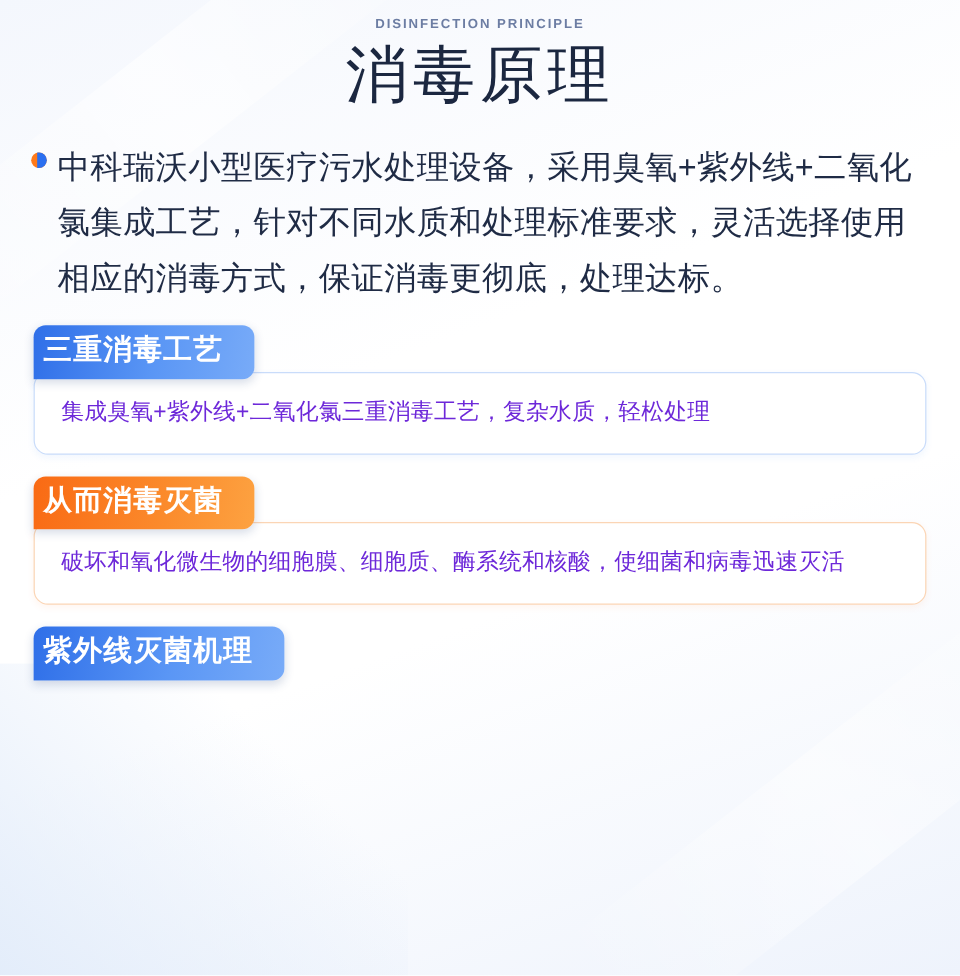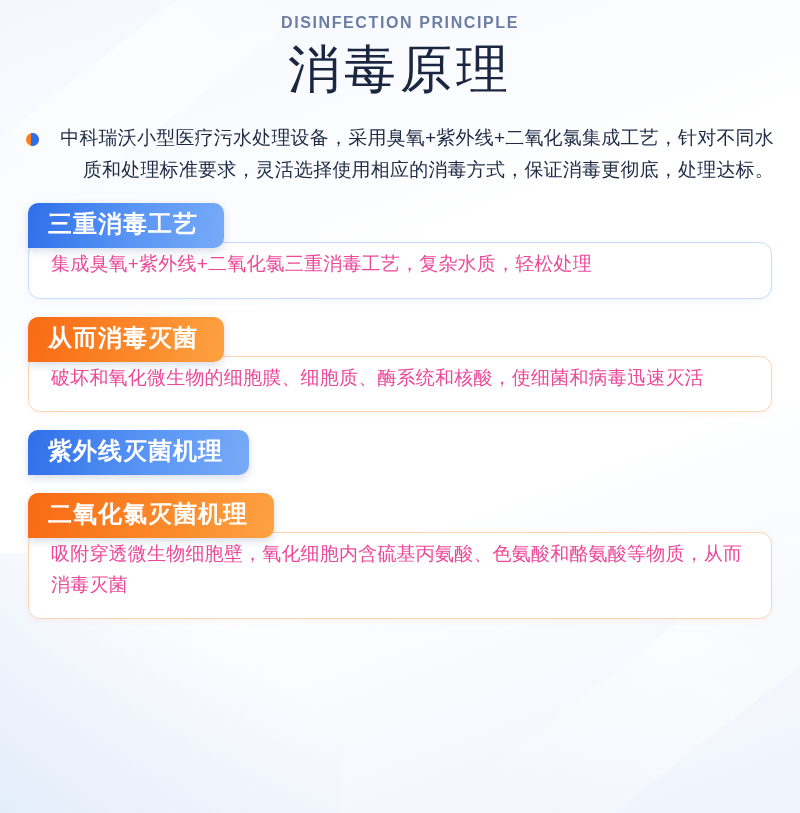--- a/index.html
+++ b/index.html
@@ -40,43 +40,42 @@
     background: linear-gradient(45deg, rgba(226,236,250,0.95) 0%, rgba(226,236,250,0) 70%);
     pointer-events: none;
   }
 
   .header {
     position: relative;
     padding-top: 14px;
     text-align: center;
   }
   .eyebrow {
-    font-size: 16px;
+    font-size: 11px;
     font-weight: bold;
     letter-spacing: 1.6px;
     color: #6c7da3;
   }
   .title {
     margin-top: 8px;
     font-size: 52px;
     font-weight: normal;
     color: #1b2740;
     letter-spacing: 4px;
     line-height: 1.15;
   }
 
   .intro {
     position: relative;
     margin: 22px 26px 0 26px;
     padding-left: 22px;
-    font-size: 19px;
+    font-size: 27px;
     line-height: 1.72;
     color: #1f2b45;
     letter-spacing: .2px;
-    text-align: right;
   }
   .intro .dot {
     position: absolute;
     left: 0;
     top: 11px;
     width: 13px;
     height: 13px;
     border-radius: 50%;
     background: #ff7a1a;
   }
@@ -92,45 +91,45 @@
   }
 
   .sections {
     margin: 16px 28px 0 28px;
   }
   .section { margin-bottom: 18px; }
 
   .chip-row { position: relative; z-index: 2; }
   .chip {
     display: inline-block;
-    padding: 7px 26px 9px 20px;
+    padding: 7px 26px 9px 8px;
     border-radius: 10px 10px 10px 0;
     color: #ffffff;
     font-size: 24px;
     font-weight: bold;
     letter-spacing: 1px;
     line-height: 1.2;
     box-shadow: 0 3px 8px rgba(30,60,120,0.18);
   }
   .chip.blue {
     background: linear-gradient(100deg, #2f6fe8 0%, #5a96f5 55%, #78abf8 100%);
   }
   .chip.orange {
     background: linear-gradient(100deg, #f96a14 0%, #fb8b2c 60%, #fda241 100%);
   }
 
   .body-card {
     position: relative;
     margin-top: -6px;
-    padding: 6px 22px 18px 22px;
+    padding: 18px 22px 18px 22px;
     border-radius: 12px;
     background: #ffffff;
     font-size: 19px;
     line-height: 1.62;
-    color: #ec4899;
+    color: #6d28d9;
     letter-spacing: .2px;
   }
   .body-card.blue {
     border: 1px solid #c9dcfa;
     box-shadow: 0 2px 6px rgba(42,111,240,0.06);
   }
   .body-card.orange {
     border: 1px solid #fbd5b5;
     box-shadow: 0 2px 6px rgba(249,106,20,0.06);
   }
@@ -169,21 +168,15 @@
       </div>
       <div class="body-card orange">破坏和氧化微生物的细胞膜、细胞质、酶系统和核酸，使细菌和病毒迅速灭活</div>
     </div>
 
     <div class="section">
       <div class="chip-row">
         <span class="chip blue">紫外线灭菌机理</span>
       </div>
     </div>
 
-    <div class="section">
-      <div class="chip-row">
-        <span class="chip orange">二氧化氯灭菌机理</span>
-      </div>
-      <div class="body-card orange">吸附穿透微生物细胞壁，氧化细胞内含硫基丙氨酸、色氨酸和酪氨酸等物质，从而消毒灭菌</div>
-    </div>
 
   </div>
 </div>
 
 </body></html>

